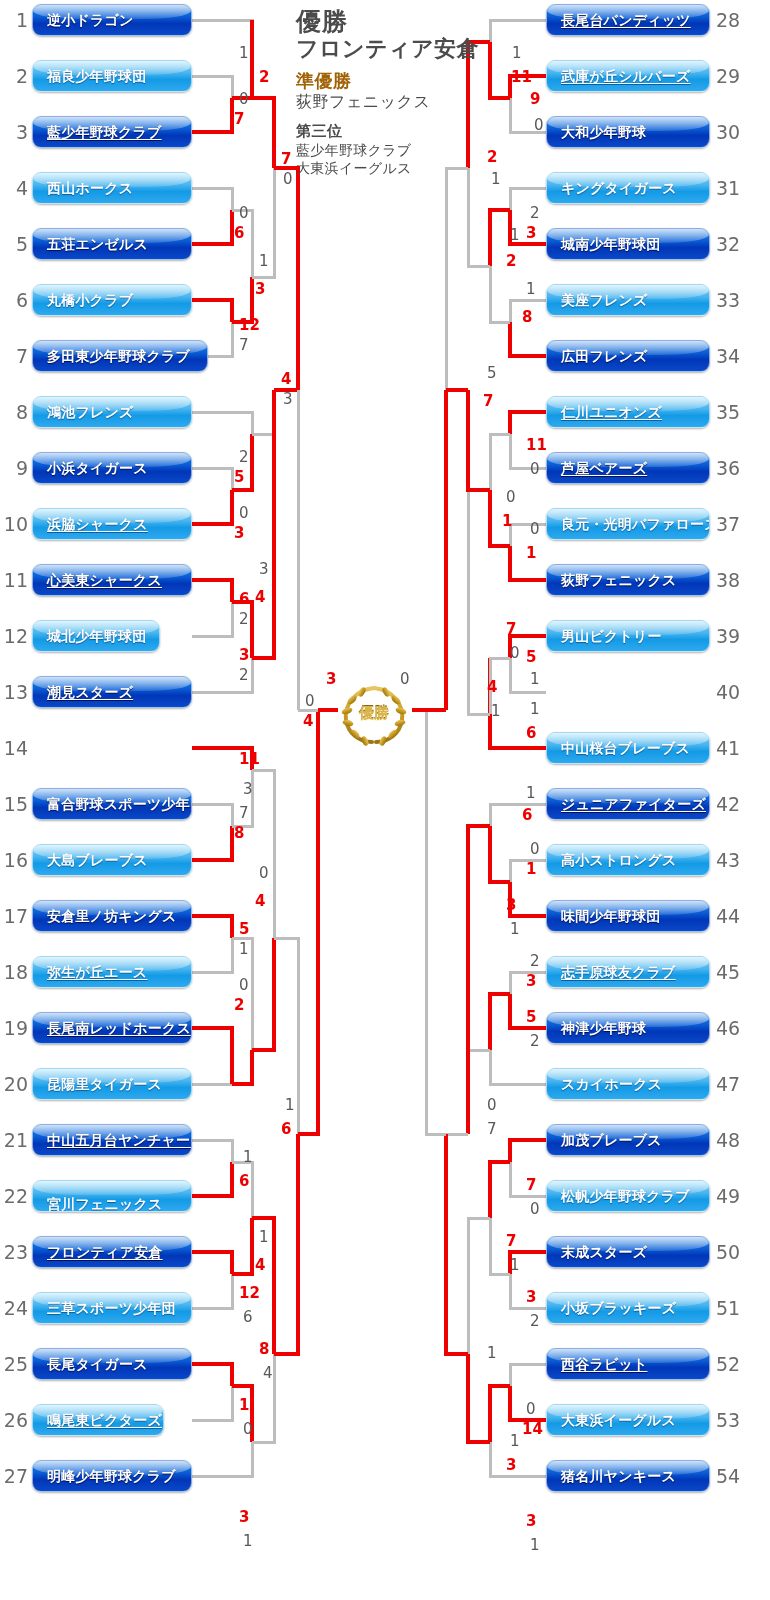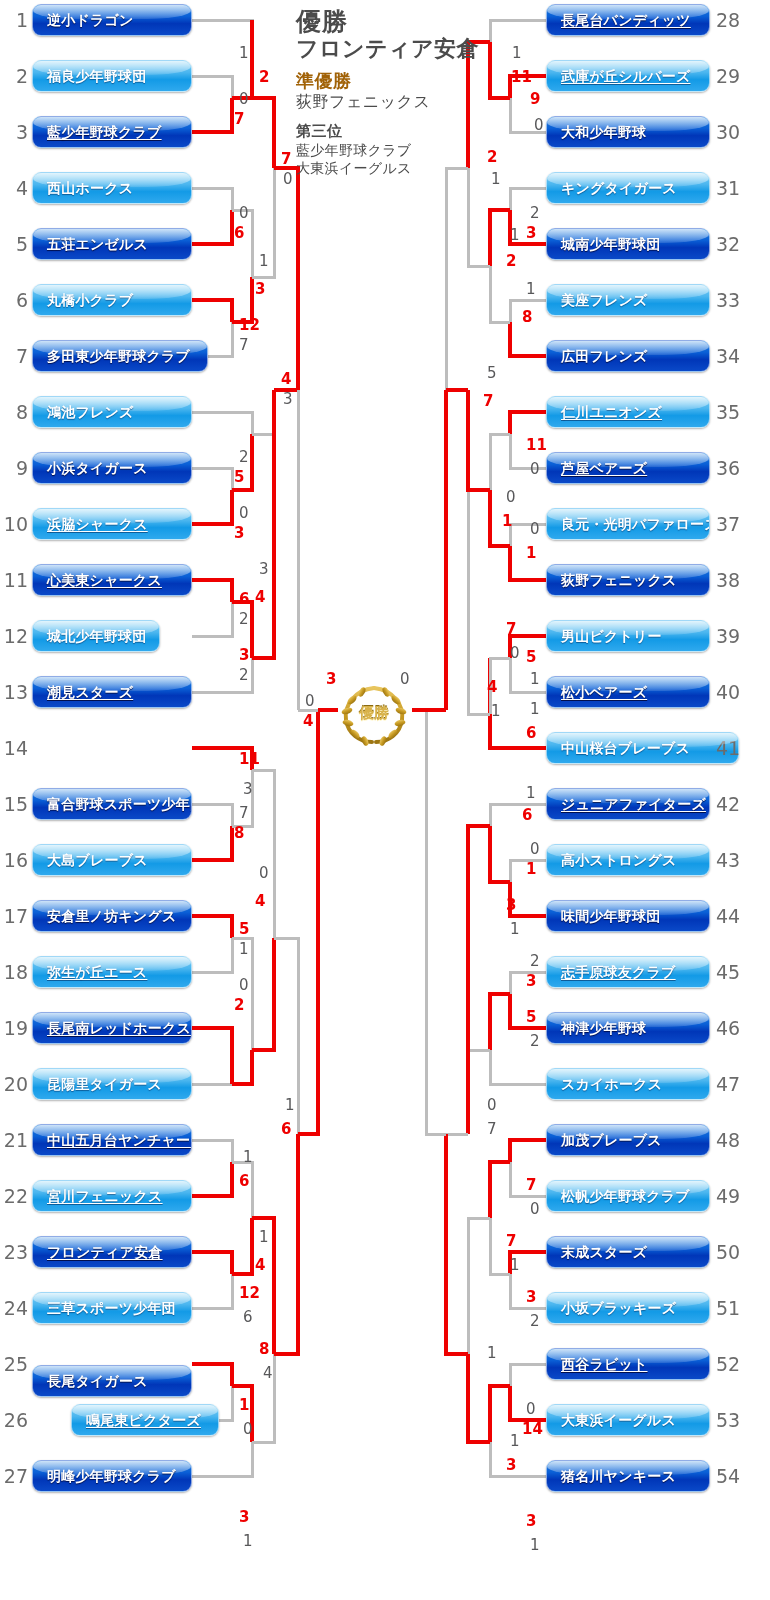--- a/index.html
+++ b/index.html
@@ -336,41 +336,41 @@
     <div class="team light la" style="left: 32px; width: 160px; top: 1068px;">
       <div class="gloss"></div>
       <span class="tl">昆陽里タイガース</span>
     </div>
     <div class="seed l" style="top: 1068px; left: 2px;">20</div>
     <div class="team dark ul la" style="left: 32px; width: 160px; top: 1124px;">
       <div class="gloss"></div>
       <span class="tl">中山五月台ヤンチャーズ</span>
     </div>
     <div class="seed l" style="top: 1124px; left: 2px;">21</div>
-    <div class="team light ul la" style="left: 32px; width: 160px; top: 1180px;">
+    <div class="team light ul la" style="left: 32px; width: 160px; top: 1180px; align-items: flex-end;">
       <div class="gloss"></div>
       <span class="tl">宮川フェニックス</span>
     </div>
     <div class="seed l" style="top: 1180px; left: 2px;">22</div>
     <div class="team dark ul la" style="left: 32px; width: 160px; top: 1236px;">
       <div class="gloss"></div>
       <span class="tl">フロンティア安倉</span>
     </div>
     <div class="seed l" style="top: 1236px; left: 2px;">23</div>
     <div class="team light la" style="left: 32px; width: 160px; top: 1292px;">
       <div class="gloss"></div>
       <span class="tl">三草スポーツ少年団</span>
     </div>
     <div class="seed l" style="top: 1292px; left: 2px;">24</div>
-    <div class="team dark la" style="left: 32px; width: 160px; top: 1348px; margin-top: 17px;">
+    <div class="team dark la" style="left: 32px; width: 160px; top: 1348px;">
       <div class="gloss"></div>
       <span class="tl">長尾タイガース</span>
     </div>
     <div class="seed l" style="top: 1348px; left: 2px;">25</div>
-    <div class="team light ul la" style="left: 32px; width: 148px; top: 1404px; margin-left: 39px;">
+    <div class="team light ul la" style="left: 32px; width: 132px; top: 1404px;">
       <div class="gloss"></div>
       <span class="tl">鳴尾東ビクターズ</span>
     </div>
     <div class="seed l" style="top: 1404px; left: 2px;">26</div>
     <div class="team dark la" style="left: 32px; width: 160px; top: 1460px;">
       <div class="gloss"></div>
       <span class="tl">明峰少年野球クラブ</span>
     </div>
     <div class="seed l" style="top: 1460px; left: 2px;">27</div>
     <div class="team dark ul ra" style="left: 546px; width: 164px; top: 4px;">
@@ -426,26 +426,22 @@
     <div class="team dark ra" style="left: 546px; width: 164px; top: 564px;">
       <div class="gloss"></div>
       <span class="tl">荻野フェニックス</span>
     </div>
     <div class="seed r" style="top: 564px; left: 716px;">38</div>
     <div class="team light ra" style="left: 546px; width: 164px; top: 620px;">
       <div class="gloss"></div>
       <span class="tl">男山ビクトリー</span>
     </div>
     <div class="seed r" style="top: 620px; left: 716px;">39</div>
-    <div class="team dark ul ra" style="left: 546px; width: 164px; top: 676px;">
-      <div class="gloss"></div>
-      <span class="tl">松小ベアーズ</span>
-    </div>
     <div class="seed r" style="top: 676px; left: 716px;">40</div>
-    <div class="team light ra" style="left: 546px; width: 193px; top: 732px;">
+    <div class="team light ra" style="left: 546px; width: 164px; top: 732px;">
       <div class="gloss"></div>
       <span class="tl">中山桜台ブレーブス</span>
     </div>
     <div class="seed r" style="top: 732px; left: 716px;">41</div>
     <div class="team dark ul ra" style="left: 546px; width: 164px; top: 788px;">
       <div class="gloss"></div>
       <span class="tl">ジュニアファイターズ</span>
     </div>
     <div class="seed r" style="top: 788px; left: 716px;">42</div>
     <div class="team light ra" style="left: 546px; width: 164px; top: 844px;">

